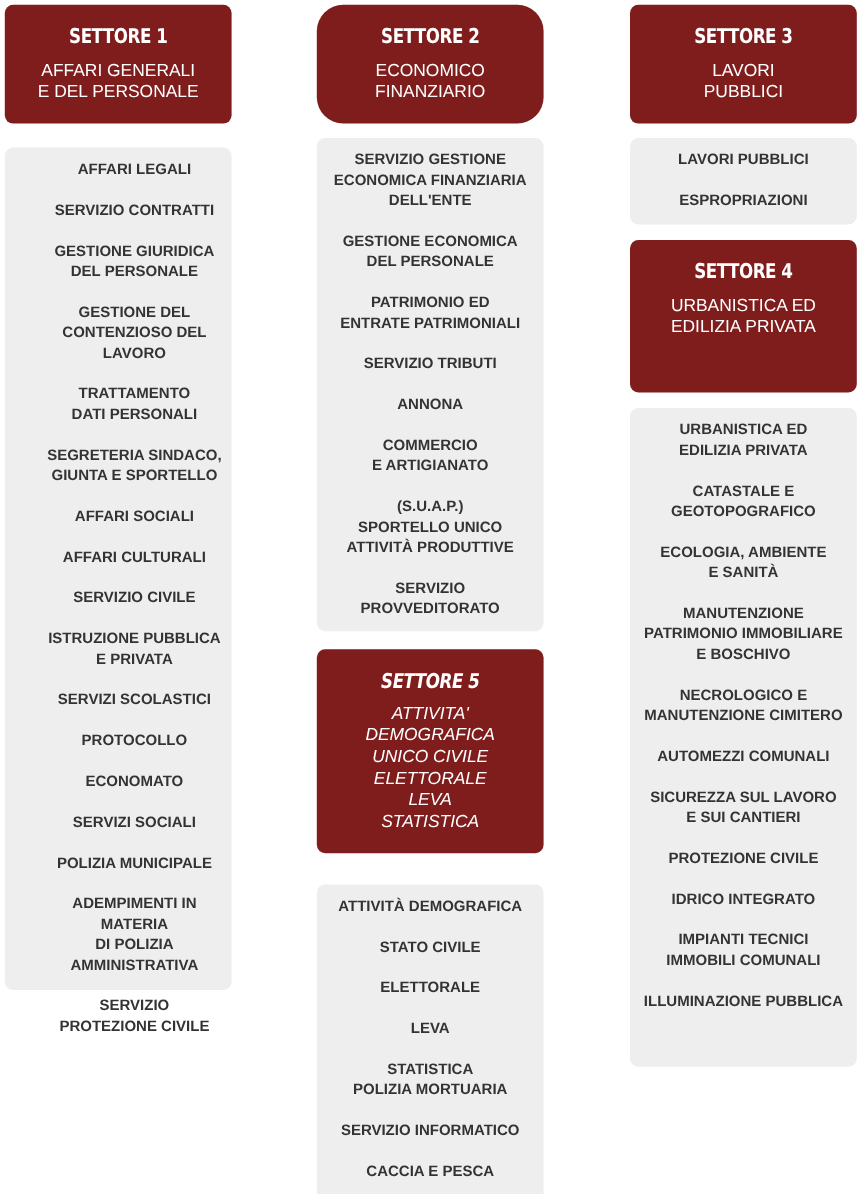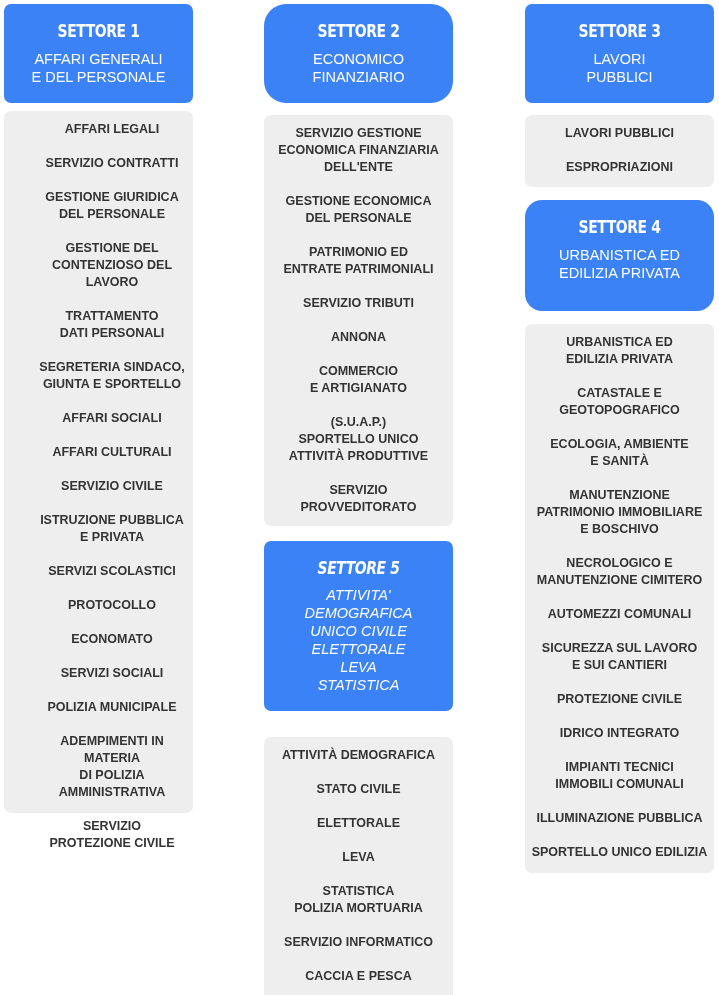--- a/index.html
+++ b/index.html
@@ -1,34 +1,34 @@
 <!DOCTYPE html>
 <html><head>
 <meta charset="utf-8">
 <style>
   html, body { margin:0; padding:0; background:#ffffff; }
   body { width:719px; height:995px; position:relative; overflow:hidden; font-family:"Liberation Sans", sans-serif; }
   .col { position:absolute; width:189px; }
-  .hdr { background:#3b82f6; border-radius:7px; color:#fff; text-align:center; box-sizing:border-box; }
+  .hdr { background:#7f1d1d; border-radius:7px; color:#fff; text-align:center; box-sizing:border-box; }
   .hdr .num { font-family:"DejaVu Sans", sans-serif; font-weight:bold; font-size:17px; letter-spacing:-0.5px; transform:scaleX(0.82); display:block; line-height:20px; padding-top:17px; }
   .hdr .sub { font-size:14.5px; line-height:18px; margin-top:9px; white-space:pre-line; }
   .list { background:#eeeeee; border-radius:7px; box-sizing:border-box; padding-top:10px; padding-bottom:11px; }
   .item { color:#333; font-weight:bold; font-size:12.5px; line-height:17px; text-align:center; white-space:pre-line; margin-bottom:17px; }
   .item:last-child { margin-bottom:0; }
 </style>
 </head>
 <body>
 
 <div class="col" style="left:4px; top:4px;">
   <div class="hdr" style="height:99px;">
     <span class="num">SETTORE 1</span>
     <div class="sub">AFFARI GENERALI
 E DEL PERSONALE</div>
   </div>
-  <div class="list" style="margin-top:8px; height:702px;padding-left:27px;">
+  <div class="list" style="margin-top:20px; height:702px;padding-left:27px;">
       <div class="item">AFFARI LEGALI</div>
       <div class="item">SERVIZIO CONTRATTI</div>
       <div class="item">GESTIONE GIURIDICA
 DEL PERSONALE</div>
       <div class="item">GESTIONE DEL
 CONTENZIOSO DEL LAVORO</div>
       <div class="item">TRATTAMENTO
 DATI PERSONALI</div>
       <div class="item">SEGRETERIA SINDACO,
 GIUNTA E SPORTELLO</div>
@@ -103,21 +103,21 @@
     <div class="sub">LAVORI
 PUBBLICI</div>
   </div>
   <div class="list" style="margin-top:12px; height:72px;">
       <div class="item">LAVORI PUBBLICI</div>
       <div class="item">ESPROPRIAZIONI</div>
     </div>
 </div>
 
 <div class="col" style="left:525px; top:200px;">
-  <div class="hdr" style="height:111px;border-radius:17px;">
+  <div class="hdr" style="height:127px;">
     <span class="num">SETTORE 4</span>
     <div class="sub">URBANISTICA ED
 EDILIZIA PRIVATA</div>
   </div>
   <div class="list" style="margin-top:13px; height:549px;">
       <div class="item">URBANISTICA ED
 EDILIZIA PRIVATA</div>
       <div class="item">CATASTALE E
 GEOTOPOGRAFICO</div>
       <div class="item">ECOLOGIA, AMBIENTE
@@ -128,15 +128,14 @@
       <div class="item">NECROLOGICO E
 MANUTENZIONE CIMITERO</div>
       <div class="item">AUTOMEZZI COMUNALI</div>
       <div class="item">SICUREZZA SUL LAVORO
 E SUI CANTIERI</div>
       <div class="item">PROTEZIONE CIVILE</div>
       <div class="item">IDRICO INTEGRATO</div>
       <div class="item">IMPIANTI TECNICI
 IMMOBILI COMUNALI</div>
       <div class="item">ILLUMINAZIONE PUBBLICA</div>
-      <div class="item">SPORTELLO UNICO EDILIZIA</div>
     </div>
 </div>
 
 </body></html>

